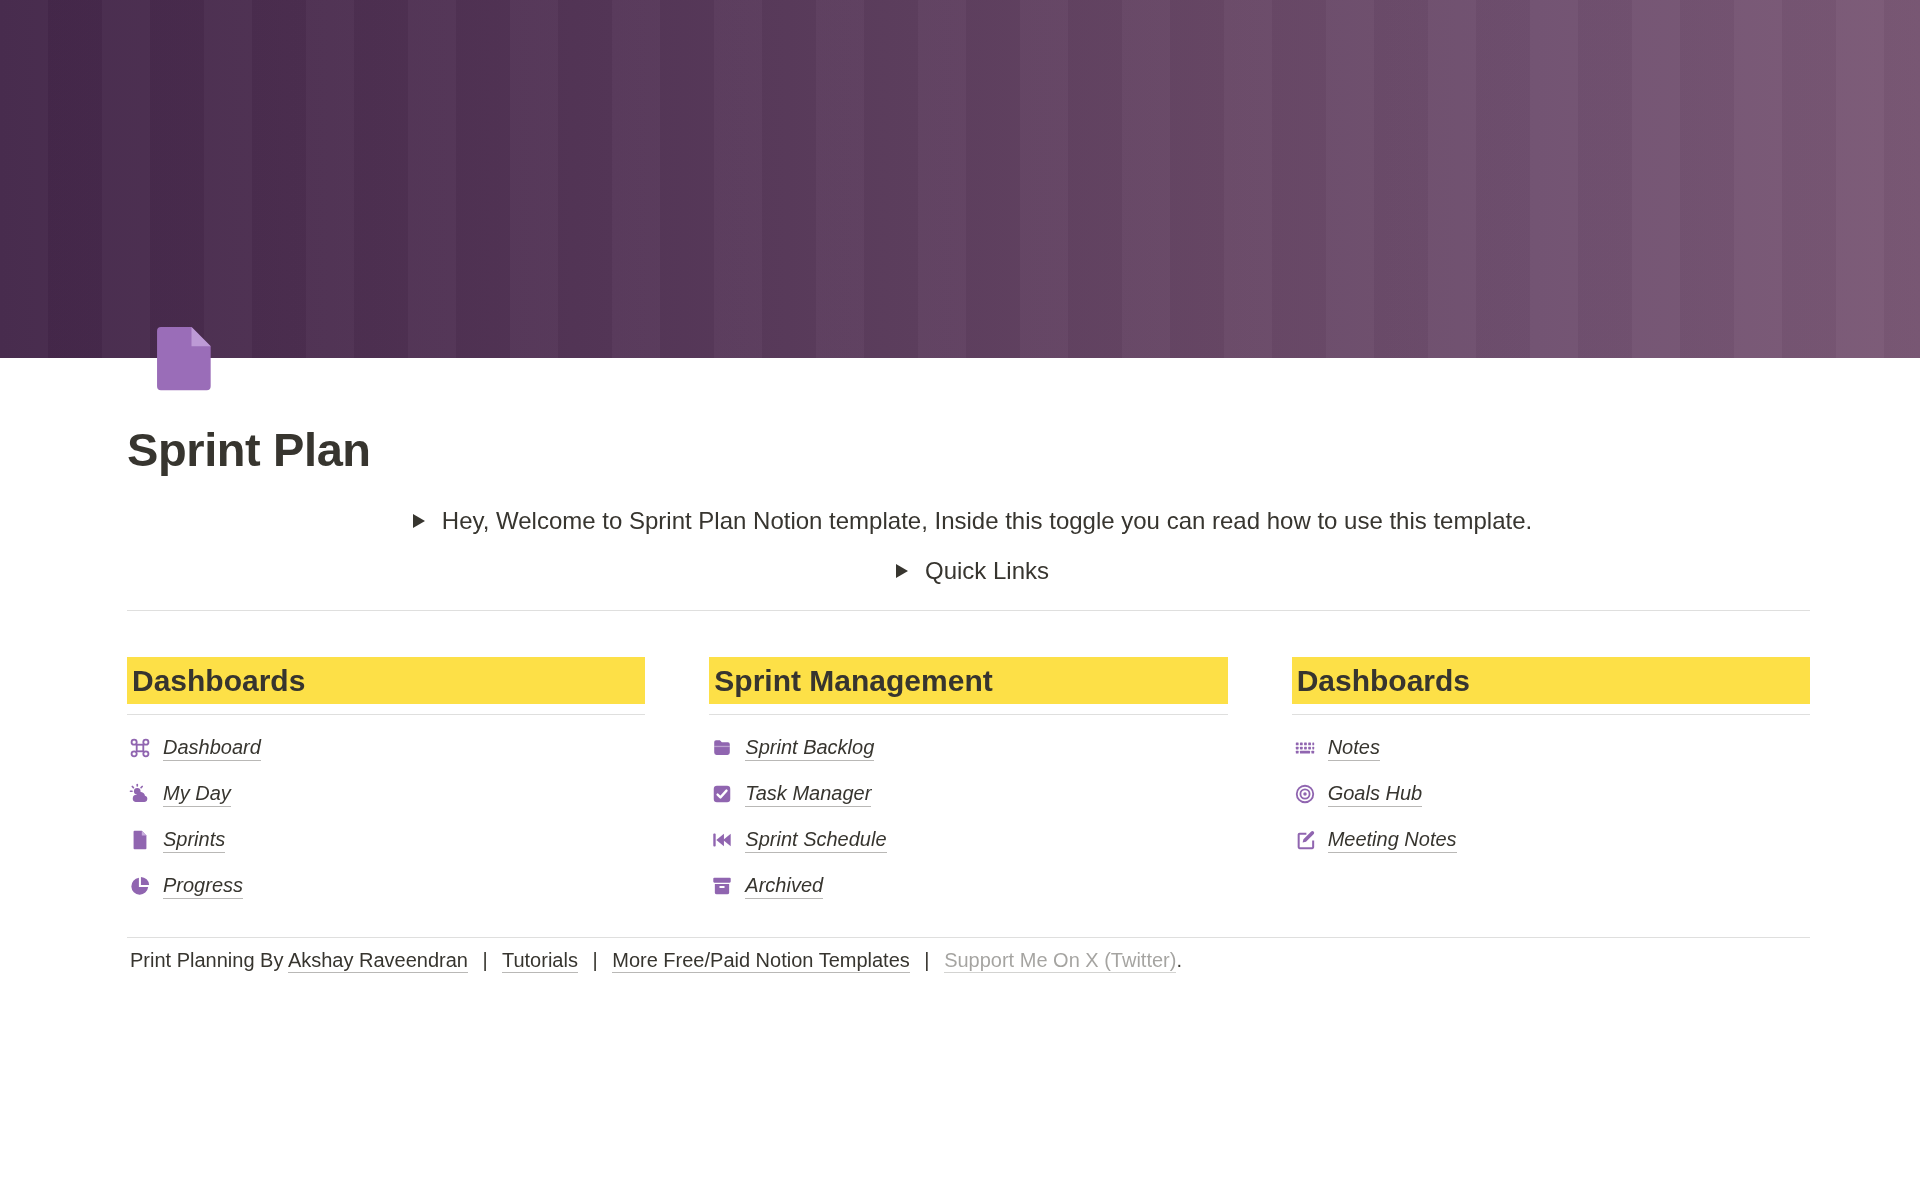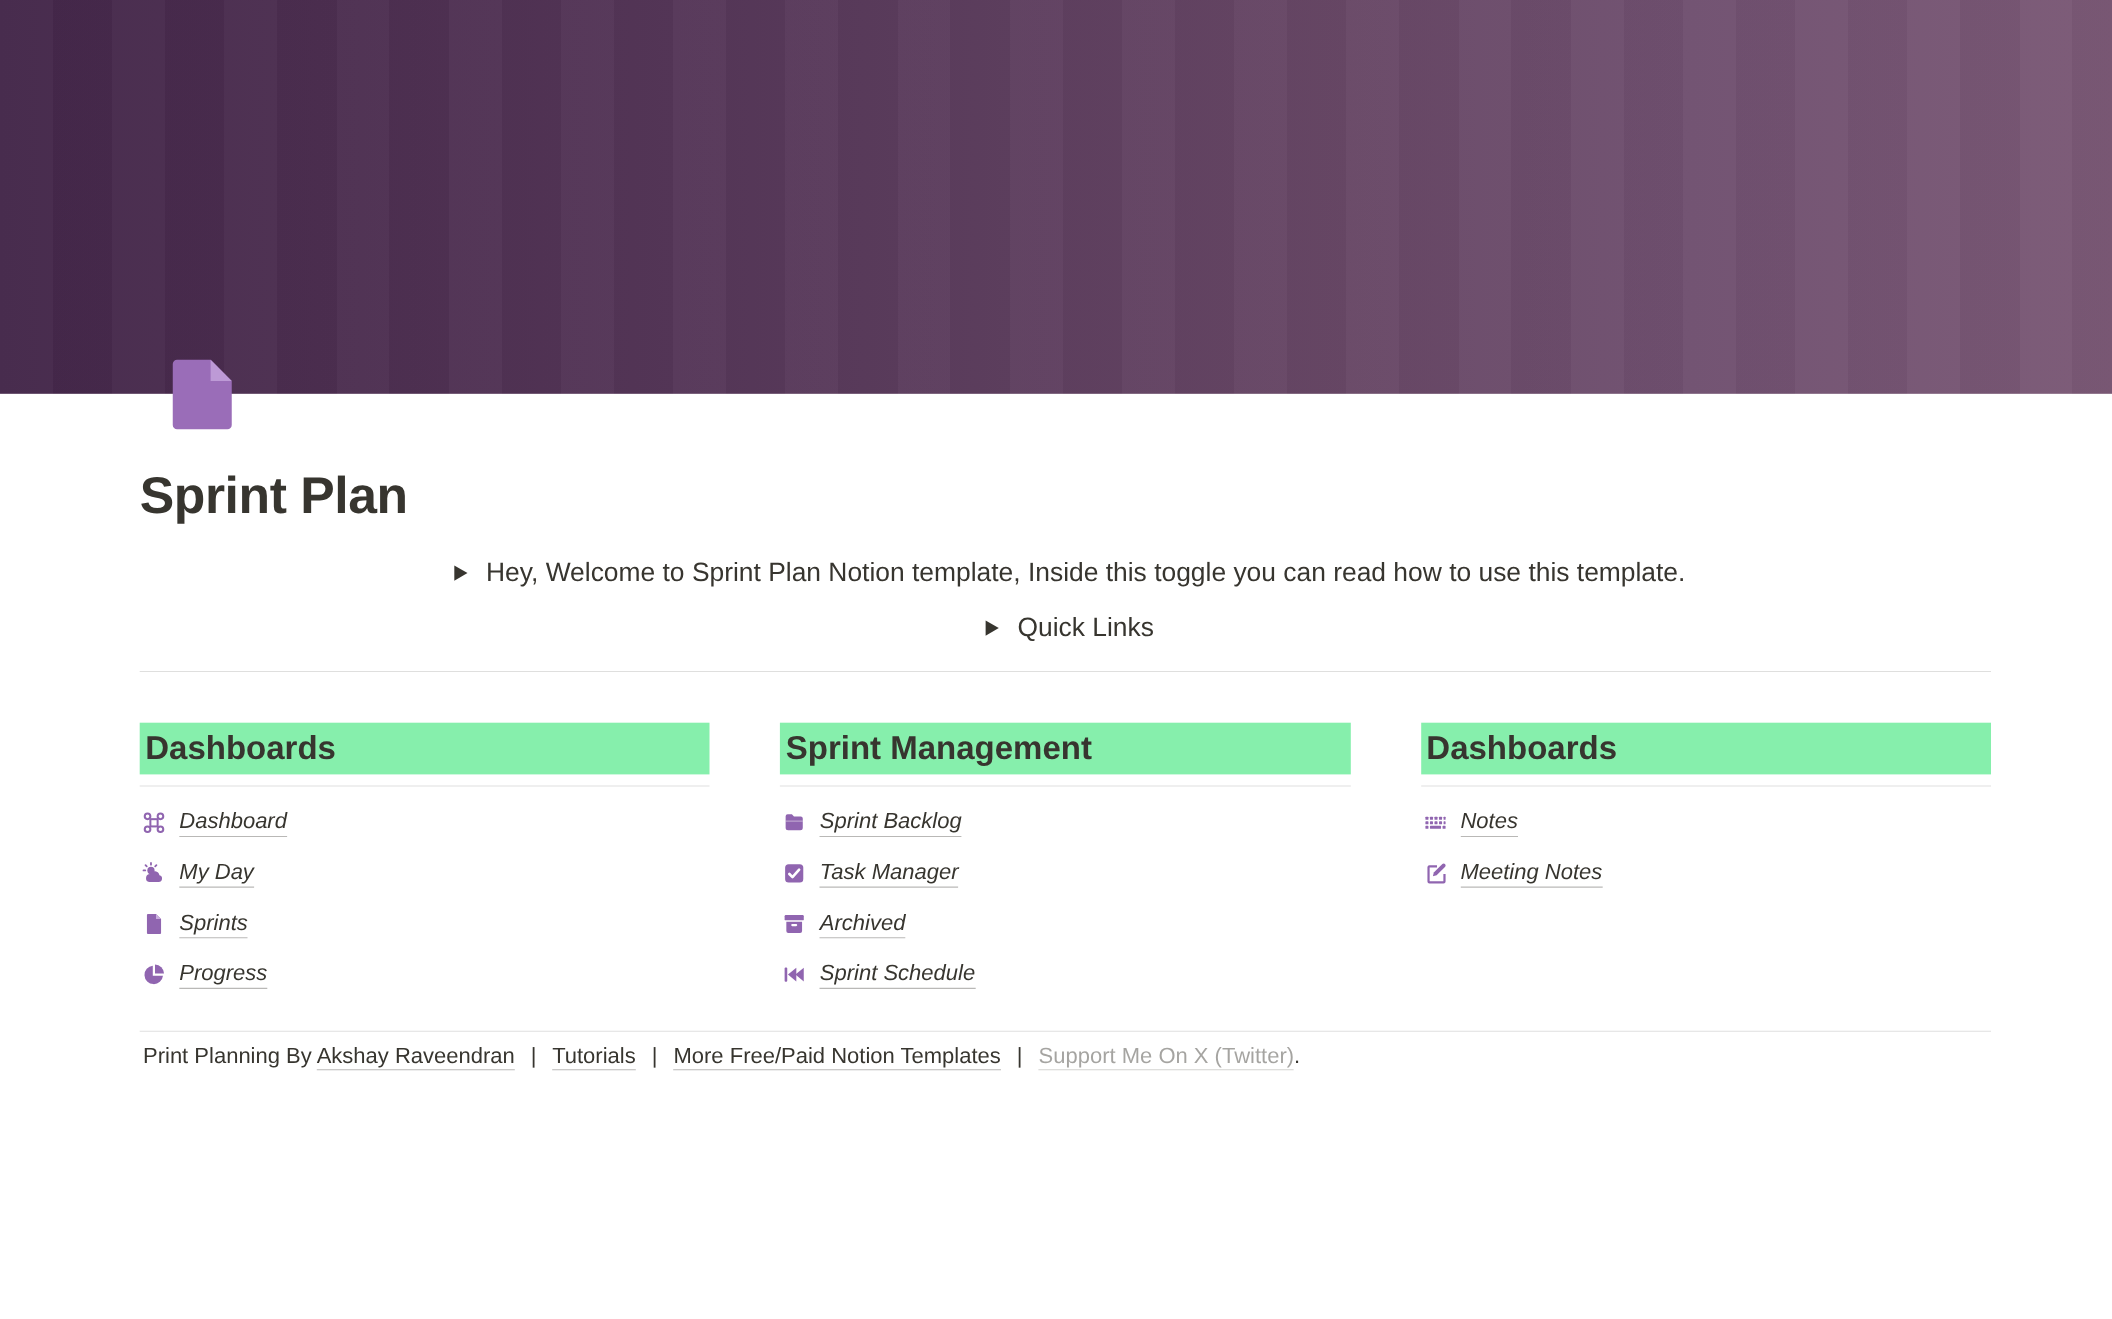--- a/index.html
+++ b/index.html
@@ -83,21 +83,21 @@
   }
 
   
   .grid {
     display: grid;
     grid-template-columns: repeat(3, 1fr);
     column-gap: 64px;
     margin-top: 46px;
   }
   .col-header {
-    background: #86efac;
+    background: #fde047;
     padding: 7px 8px 7px 5px;
     font-size: 30px;
     line-height: 1.1;
     font-weight: 700;
     color: #37352f;
   }
   .col-divider {
     border-top: 1px solid rgba(55,53,47,0.16);
     margin-top: 10px;
   }
@@ -250,36 +250,36 @@
             <svg viewBox="0 0 24 24">
                 <rect x="3" y="3" width="18" height="18" rx="3.5" fill="#9065b0"></rect>
                 <path d="M7.2 12.6l3.1 3.1 6.6-7.4" fill="none" stroke="#ffffff" stroke-width="2.6" stroke-linecap="round" stroke-linejoin="round"></path>
               </svg>
           </span>
           <span class="link-label">Task Manager</span>
         </div>
         <div class="link-row">
           <span class="link-icon">
             <svg viewBox="0 0 24 24" fill="#9065b0">
+                <rect x="2.5" y="5" width="2.6" height="14" rx="1"></rect>
+                <path d="M13.2 12l8.3-6.8v13.6z"></path>
+                <path d="M5.8 12l8.3-6.8v13.6z"></path>
+              </svg>
+          </span>
+          <span class="link-label">Sprint Schedule</span>
+        </div>
+        <div class="link-row">
+          <span class="link-icon">
+            <svg viewBox="0 0 24 24" fill="#9065b0">
                 <rect x="2.5" y="3" width="19" height="5.4" rx="1.2"></rect>
                 <path d="M4.2 9.8h15.6V19a2 2 0 0 1-2 2H6.2a2 2 0 0 1-2-2z"></path>
                 <rect x="9" y="12" width="6" height="2.2" rx="1.1" fill="#ffffff"></rect>
               </svg>
           </span>
           <span class="link-label">Archived</span>
-        </div>
-        <div class="link-row">
-          <span class="link-icon">
-            <svg viewBox="0 0 24 24" fill="#9065b0">
-                <rect x="2.5" y="5" width="2.6" height="14" rx="1"></rect>
-                <path d="M13.2 12l8.3-6.8v13.6z"></path>
-                <path d="M5.8 12l8.3-6.8v13.6z"></path>
-              </svg>
-          </span>
-          <span class="link-label">Sprint Schedule</span>
         </div>
       </div>
     </section>
 
     <section class="col">
       <div class="col-header">
         <span>Dashboards</span>
       </div>
       <div class="col-divider"></div>
       <div class="links">
@@ -300,20 +300,32 @@
                   <rect x="2" y="15" width="3" height="3" rx="0.6"></rect>
                   <rect x="6.5" y="15" width="11" height="3" rx="0.6"></rect>
                   <rect x="19" y="15" width="3" height="3" rx="0.6"></rect>
                 </g>
               </svg>
           </span>
           <span class="link-label">Notes</span>
         </div>
         <div class="link-row">
           <span class="link-icon">
+            <svg viewBox="0 0 24 24">
+                <g fill="none" stroke="#9065b0" stroke-width="2">
+                  <circle cx="12" cy="12" r="9"></circle>
+                  <circle cx="12" cy="12" r="5"></circle>
+                </g>
+                <circle cx="12" cy="12" r="1.9" fill="#9065b0"></circle>
+              </svg>
+          </span>
+          <span class="link-label">Goals Hub</span>
+        </div>
+        <div class="link-row">
+          <span class="link-icon">
             <svg viewBox="0 0 24 24" fill="#9065b0">
                 <path d="M4 6a2 2 0 0 1 2-2h7.5v2.2H6.2v13.6h13.6v-7.3H22V20a2 2 0 0 1-2 2H6a2 2 0 0 1-2-2z"></path>
                 <path d="M10.3 11.1 18.8 2.6a2 2 0 0 1 2.8 2.8l-8.5 8.5-3.7.9z"></path>
               </svg>
           </span>
           <span class="link-label">Meeting Notes</span>
         </div>
       </div>
     </section>
 

